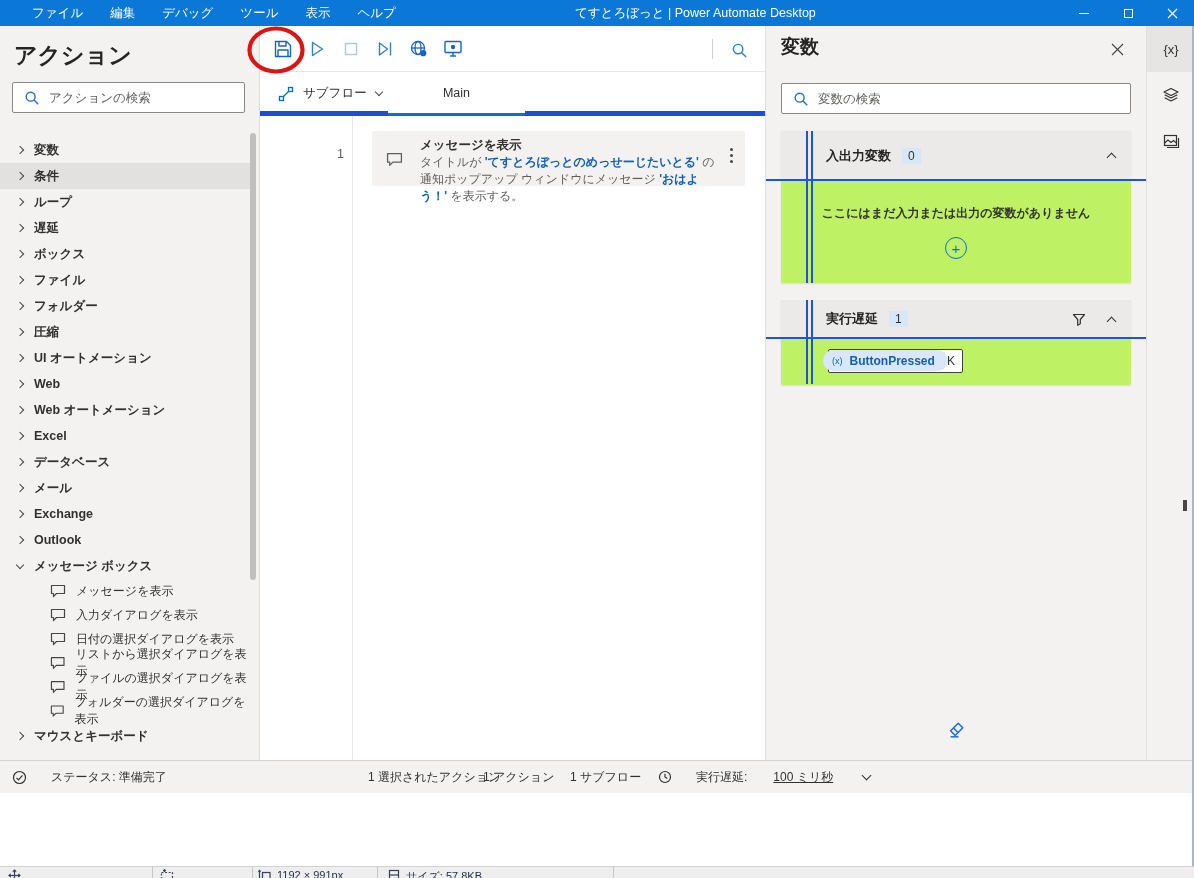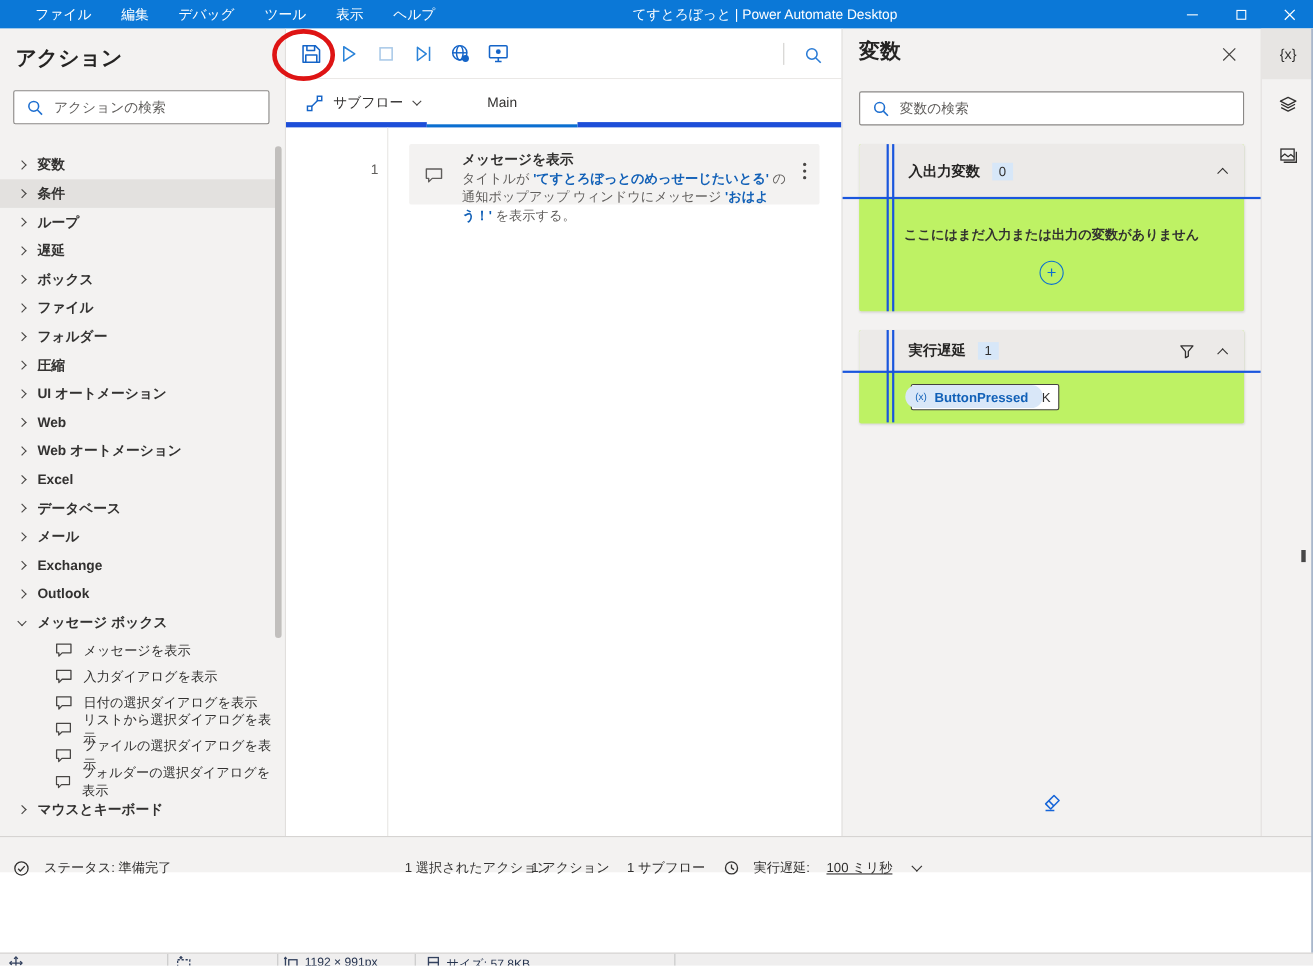--- a/index.html
+++ b/index.html
@@ -15,21 +15,21 @@
   .menu-item { cursor:default; }
   .tb-title { position:absolute; left:575px; top:0; height:26px; display:flex; align-items:center; }
   .win-controls { position:absolute; right:0; top:0; height:26px; display:flex; }
   .win-btn { width:44px; height:26px; display:flex; align-items:center; justify-content:center; }
   .min-glyph { width:10px; height:1px; background:#fff; }
   .max-glyph { width:9px; height:9px; border:1px solid #fff; }
 
   
   .actions-panel { position:absolute; left:0; top:26px; width:260px; height:734px;
     background:#f3f2f1; border-right:1px solid #e1dfdd; }
-  .ap-title { position:absolute; left:14px; top:14px; font-size:19px; font-weight:bold; color:#252423; }
+  .ap-title { position:absolute; left:14px; top:14px; font-size:23px; font-weight:bold; color:#252423; }
   .searchbox { position:absolute; background:#fff; border:1px solid #8a8886; border-radius:2px;
     display:flex; align-items:center; gap:9px; padding-left:11px; }
   .searchbox input { border:none; outline:none; font-size:12.5px; flex:1; background:transparent;
     font-family:inherit; color:#323130; }
   .searchbox input::placeholder { color:#605e5c; opacity:1; }
   .ap-search { left:12px; top:56px; width:233px; height:31px; }
   .tree { position:absolute; left:0; top:111px; width:252px; }
   .tree-row { height:26px; display:flex; align-items:center; padding-left:17px; gap:11px;
     font-size:12.5px; font-weight:600; color:#323130; cursor:default; }
   .tree-row.sel { background:#e3e1df; }
@@ -106,21 +106,21 @@
   
   .rail { position:absolute; left:1146px; top:26px; width:48px; height:734px;
     background:#f3f2f1; border-left:1px solid #e1dfdd; }
   .rail-item { width:48px; height:46px; display:flex; align-items:center; justify-content:center; color:#323130; }
   .rail-item.active { background:#e7e5e3; }
   .rail-x { font-size:13px; }
 
   
   .statusbar { position:absolute; left:0; top:760px; width:1194px; height:33px;
     background:#f3f2f1; border-top:1px solid #d6d4d2; font-size:12px; color:#323130; }
-  .sb-item { position:absolute; top:12px; height:32px; display:flex; align-items:center; gap:13px; }
+  .sb-item { position:absolute; top:0; height:32px; display:flex; align-items:center; gap:24px; }
   .sb-status { left:12px; }
   .sb-sel { left:368px; } .sb-act { left:483px; } .sb-sub { left:570px; }
   .sb-delay { left:658px; }
   .sb-delay-value { text-decoration:underline; margin-left:2px; }
   .sb-chev { width:7px; height:7px; border-right:1.3px solid #323130; border-bottom:1.3px solid #323130;
     transform:rotate(45deg); margin:-3px 0 0 6px; }
 
   
   .bottomstrip { position:absolute; left:0; top:866px; width:1194px; height:12px;
     background:#efeeee; border-top:1px solid #d4d2d0; overflow:hidden; }

